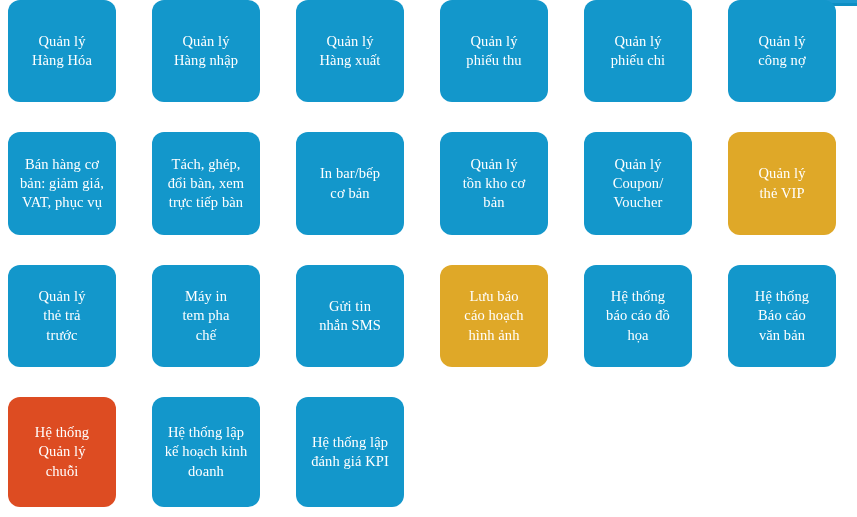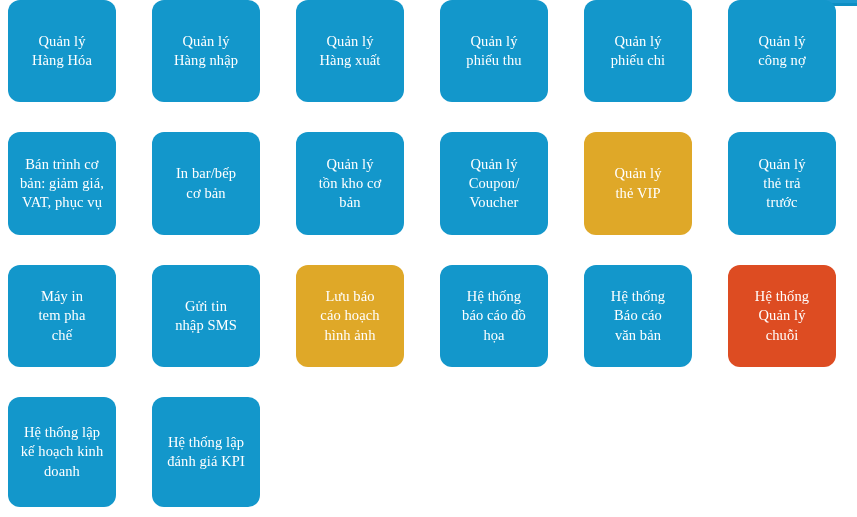--- a/index.html
+++ b/index.html
@@ -97,23 +97,28 @@
       </div>
       <div class="tile blue">
         <span class="tile-label">Quản lý
 phiếu chi</span>
       </div>
       <div class="tile blue">
         <span class="tile-label">Quản lý
 công nợ</span>
       </div>
       <div class="tile blue">
-        <span class="tile-label">Bán trình cơ
+        <span class="tile-label">Bán hàng cơ
 bản: giảm giá,
 VAT, phục vụ</span>
+      </div>
+      <div class="tile blue">
+        <span class="tile-label">Tách, ghép,
+đổi bàn, xem
+trực tiếp bàn</span>
       </div>
       <div class="tile blue">
         <span class="tile-label">In bar/bếp
 cơ bản</span>
       </div>
       <div class="tile blue">
         <span class="tile-label">Quản lý
 tồn kho cơ
 bản</span>
       </div>
@@ -131,21 +136,21 @@
 thẻ trả
 trước</span>
       </div>
       <div class="tile blue">
         <span class="tile-label">Máy in
 tem pha
 chế</span>
       </div>
       <div class="tile blue">
         <span class="tile-label">Gửi tin
-nhập SMS</span>
+nhắn SMS</span>
       </div>
       <div class="tile gold">
         <span class="tile-label">Lưu báo
 cáo hoạch
 hình ảnh</span>
       </div>
       <div class="tile blue">
         <span class="tile-label">Hệ thống
 báo cáo đồ
 họa</span>

